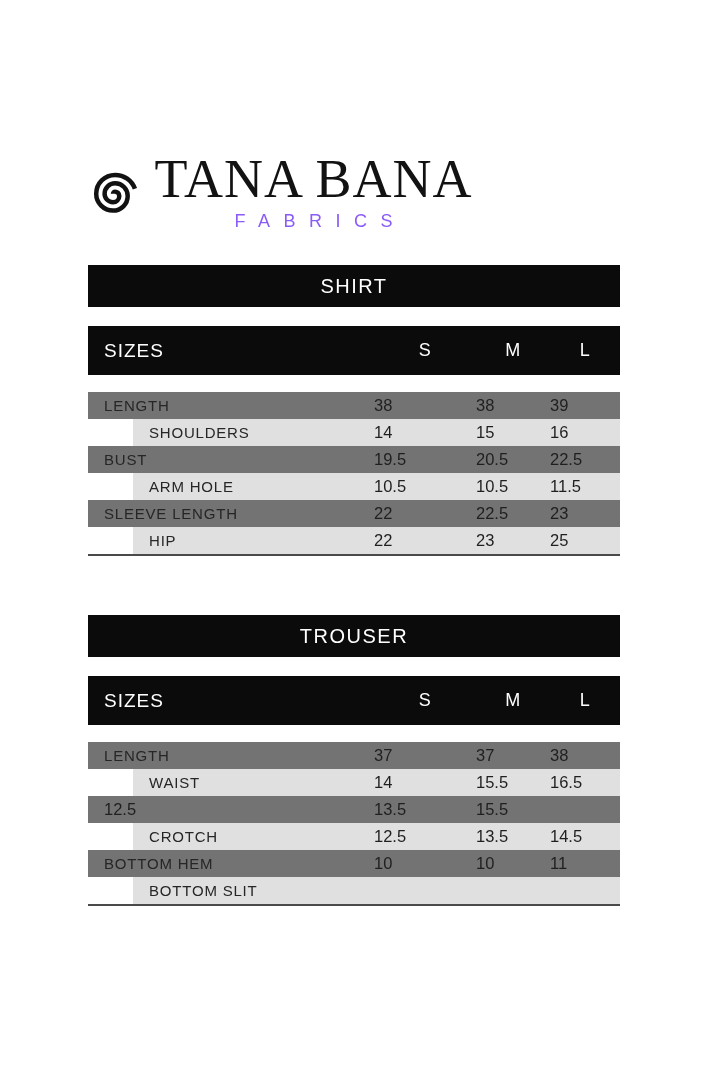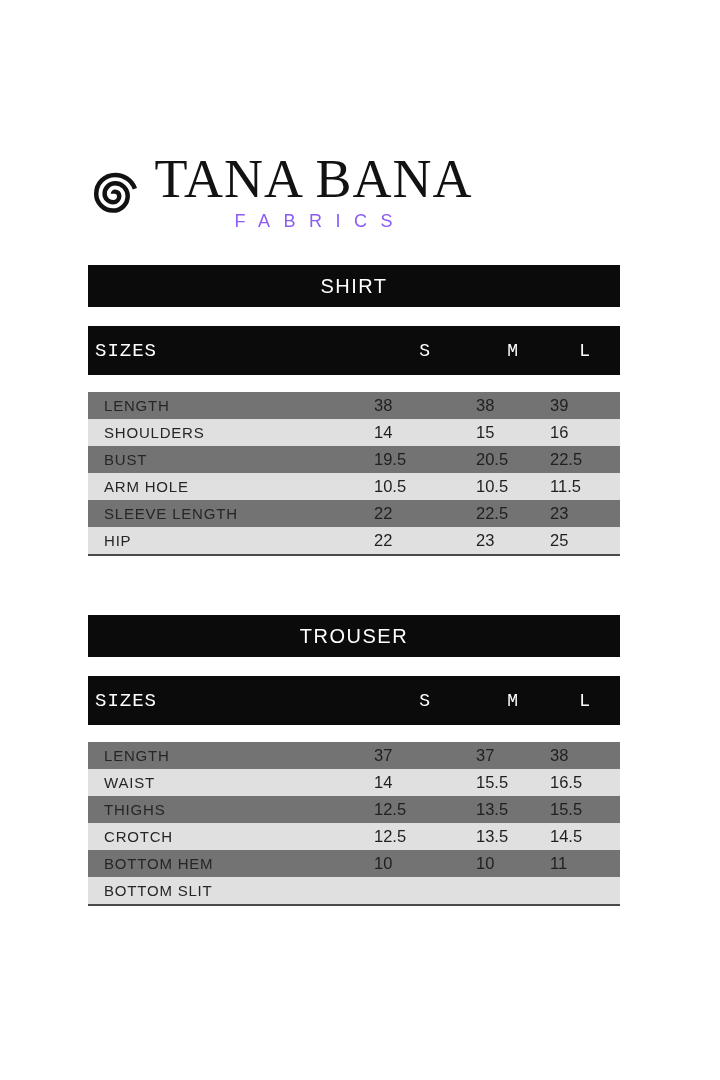--- a/index.html
+++ b/index.html
@@ -37,30 +37,29 @@
   }
 
   .title-bar {
     height:42px; background:var(--bar-bg,#0b0b0b); color:var(--bar-text,#fff);
     display:flex; align-items:center; justify-content:center;
     font-size:20px; letter-spacing:1.5px; font-weight:500;
     margin-bottom:19px;
   }
   .sizes-bar {
     height:49px; background:var(--bar-bg,#0b0b0b); color:var(--bar-text,#fff);
-    padding-left:7px; margin-bottom:17px;
+    padding-left:16px; margin-bottom:17px;
     font-weight:500;
-    font-family:Liberation Mono, monospace;
   }
   .sizes-bar .sizes-label { font-size:19px; letter-spacing:1px; }
   .sizes-bar .col-head { font-size:18px; text-align:center; letter-spacing:.5px; }
 
   .rows { border-bottom:2px solid var(--border-col,#4a4a4a); }
   .row { height:27px; padding-left:16px; background:#737373; }
-  .row.alt { background:var(--row-alt,#e0e0e0); }
+  .row.alt { background:var(--row-alt,#e0e0e0);margin-left:45px; }
   .row .row-label {
     font-size:15px; letter-spacing:.8px; color:#262626; white-space:nowrap;
   }
   .row .cell {
     font-size:16.5px; text-align:left; color:#1f1f1f;
   }
 </style>
 </head>
 <body>
 
@@ -155,21 +154,20 @@
             <span class="cell">37</span>
             <span class="cell">38</span>
           </div>
           <div class="row grid-cols alt">
             <span class="row-label">WAIST</span>
             <span class="cell">14</span>
             <span class="cell">15.5</span>
             <span class="cell">16.5</span>
           </div>
           <div class="row grid-cols">
-            <span class="row-label">THIGHS</span>
             <span class="cell">12.5</span>
             <span class="cell">13.5</span>
             <span class="cell">15.5</span>
           </div>
           <div class="row grid-cols alt">
             <span class="row-label">CROTCH</span>
             <span class="cell">12.5</span>
             <span class="cell">13.5</span>
             <span class="cell">14.5</span>
           </div>

